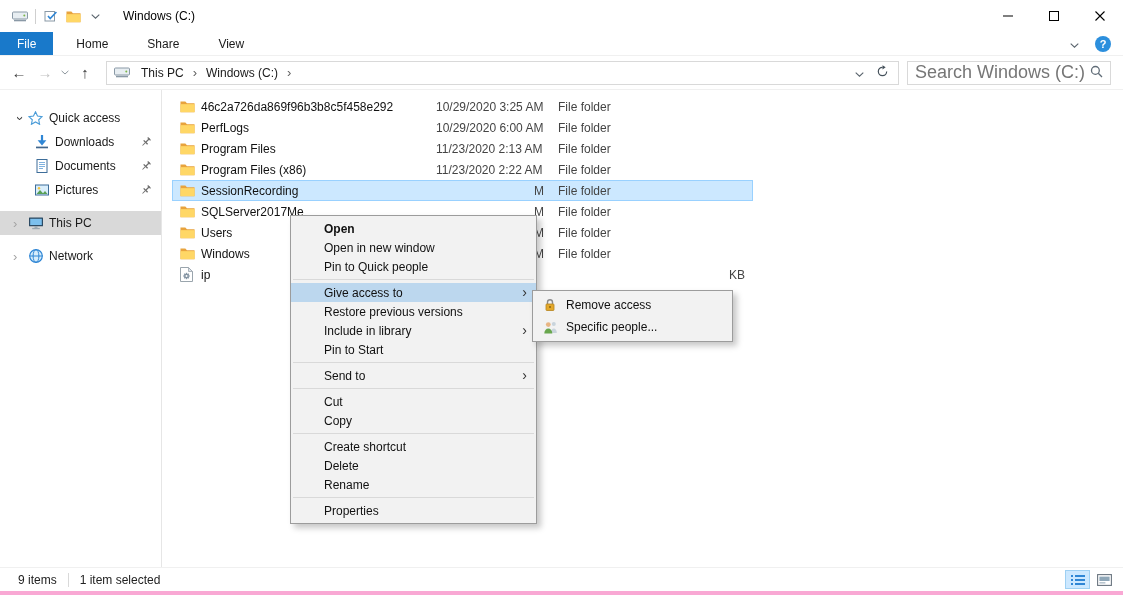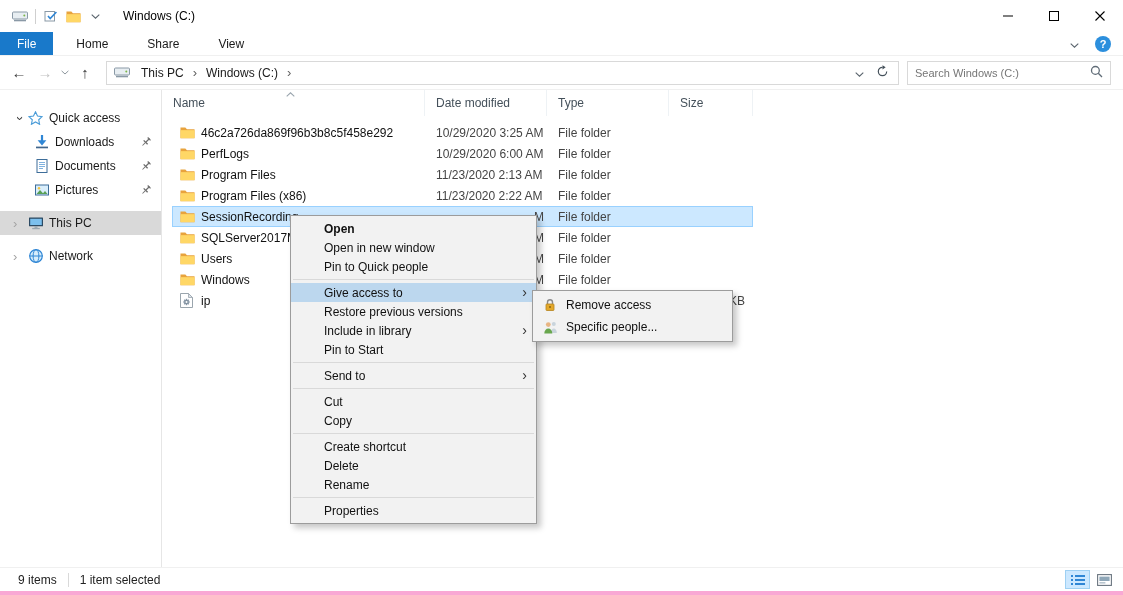--- a/index.html
+++ b/index.html
@@ -29,21 +29,21 @@
   .nav-btn{width:26px;height:26px;display:flex;align-items:center;justify-content:center;font-size:15px;color:#3b3b3b;}
   .nav-btn.disabled{color:#c3c3c3;}
   .nav-caret{width:14px;display:flex;align-items:center;justify-content:center;}
   .addr-box{flex:1;height:24px;border:1px solid #d9d9d9;display:flex;align-items:center;margin-left:8px;background:#fff;}
   .loc-icon{display:flex;align-items:center;padding:0 6px 0 7px;}
   .crumbs{display:flex;align-items:center;height:100%;}
   .crumb{padding:0 5px;color:#1a1a1a;}
   .crumb-sep{padding:0 4px;color:#5f5f5f;font-size:13px;}
   .addr-actions{margin-left:auto;display:flex;align-items:center;gap:12px;padding-right:9px;}
   .search-box{width:204px;height:24px;border:1px solid #d9d9d9;display:flex;align-items:center;margin-left:8px;padding:0 7px;background:#fff;}
-  .search-input{flex:1;border:none;outline:none;font:inherit;font-size:11px;color:#0f172a;background:transparent;min-width:0;}
+  .search-input{flex:1;border:none;outline:none;font:inherit;font-size:18px;color:#0f172a;background:transparent;min-width:0;}
   .search-input::placeholder{color:#767676;}
 
   
   .body{flex:1;display:flex;min-height:0;}
   .sidebar{flex:0 0 162px;border-right:1px solid #e6e6e6;padding-top:16px;}
   .side-item{height:24px;display:flex;align-items:center;position:relative;padding-left:13px;white-space:nowrap;}
   .side-item .expander{flex:0 0 15px;color:#a3a3a3;font-size:13px;display:flex;justify-content:flex-start;}
   .side-item .expander.open{color:#3b3b3b;transform:rotate(90deg);justify-content:center;}
   .side-item .s-icon{flex:0 0 21px;display:flex;align-items:center;}
   .side-item.child{padding-left:34px;}
@@ -291,39 +291,20 @@
               <circle cx="8" cy="8" r="6.3" fill="#d8edfb" stroke="#2f86d5" stroke-width="1.2"></circle>
               <path d="M1.7 8h12.6" stroke="#2f86d5" fill="none"></path>
               <ellipse cx="8" cy="8" rx="2.9" ry="6.3" fill="none" stroke="#2f86d5"></ellipse>
             </svg>
         </span>
         <span class="s-label">Network</span>
       </div>
     </div>
 
     <div class="content">
-      <div class="list-header">
-        <div class="hcol h-name">
-          <span class="sort-ind">
-            <svg width="9" height="5" viewBox="0 0 9 5">
-                <path d="M0.7 4.3L4.5 0.8 8.3 4.3" fill="none" stroke="#9aa5ae" stroke-width="1.1"></path>
-              </svg>
-          </span>
-          <span>Name</span>
-        </div>
-        <div class="hcol h-date">
-          <span>Date modified</span>
-        </div>
-        <div class="hcol h-type">
-          <span>Type</span>
-        </div>
-        <div class="hcol h-size">
-          <span>Size</span>
-        </div>
-      </div>
       <div class="rows" id="rows-host">
           <div class="frow">
             <span class="cell c-name">
               <span class="f-icon">
                 <svg width="15" height="13" viewBox="0 0 16 13">
                   <path d="M0.5 1.2h5.2l1.7 1.9h8.1v9.4H0.5z" fill="#e8a33d"></path>
                   <path d="M0.5 4h15v8.5H0.5z" fill="#ffd766"></path>
                 </svg>
               </span>
               <span class="f-label">46c2a726da869f96b3b8c5f458e292</span>

